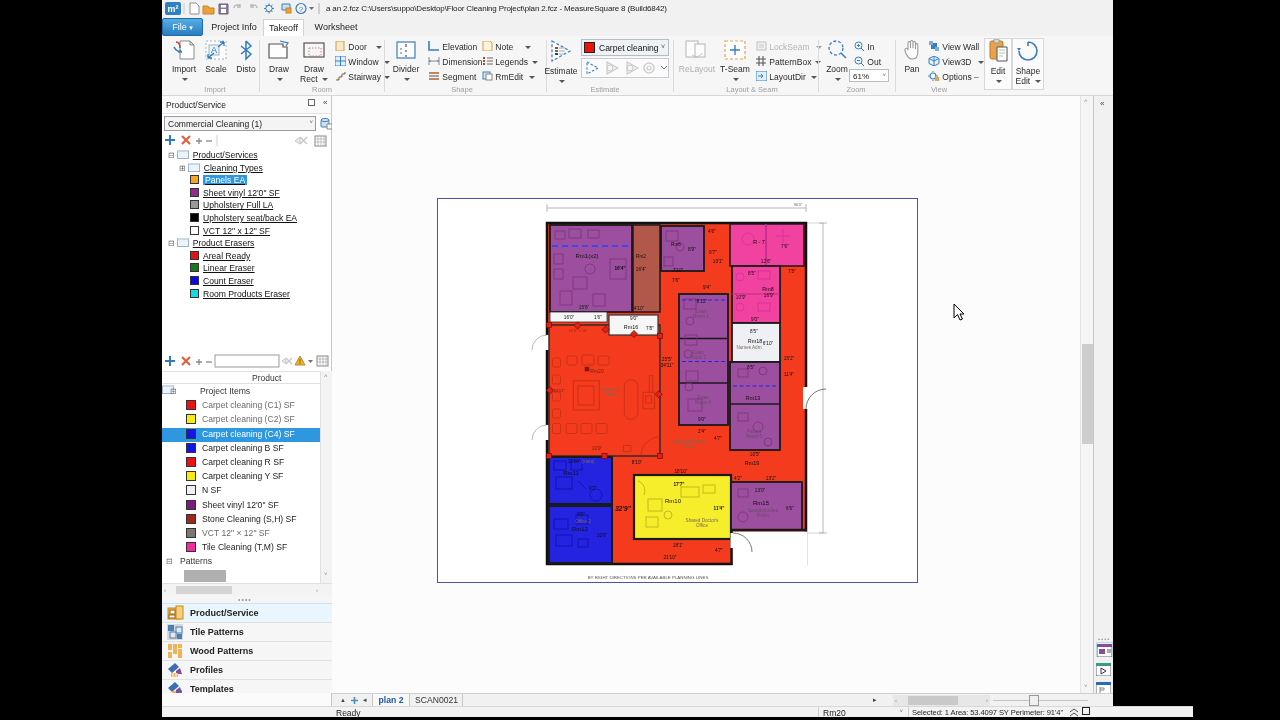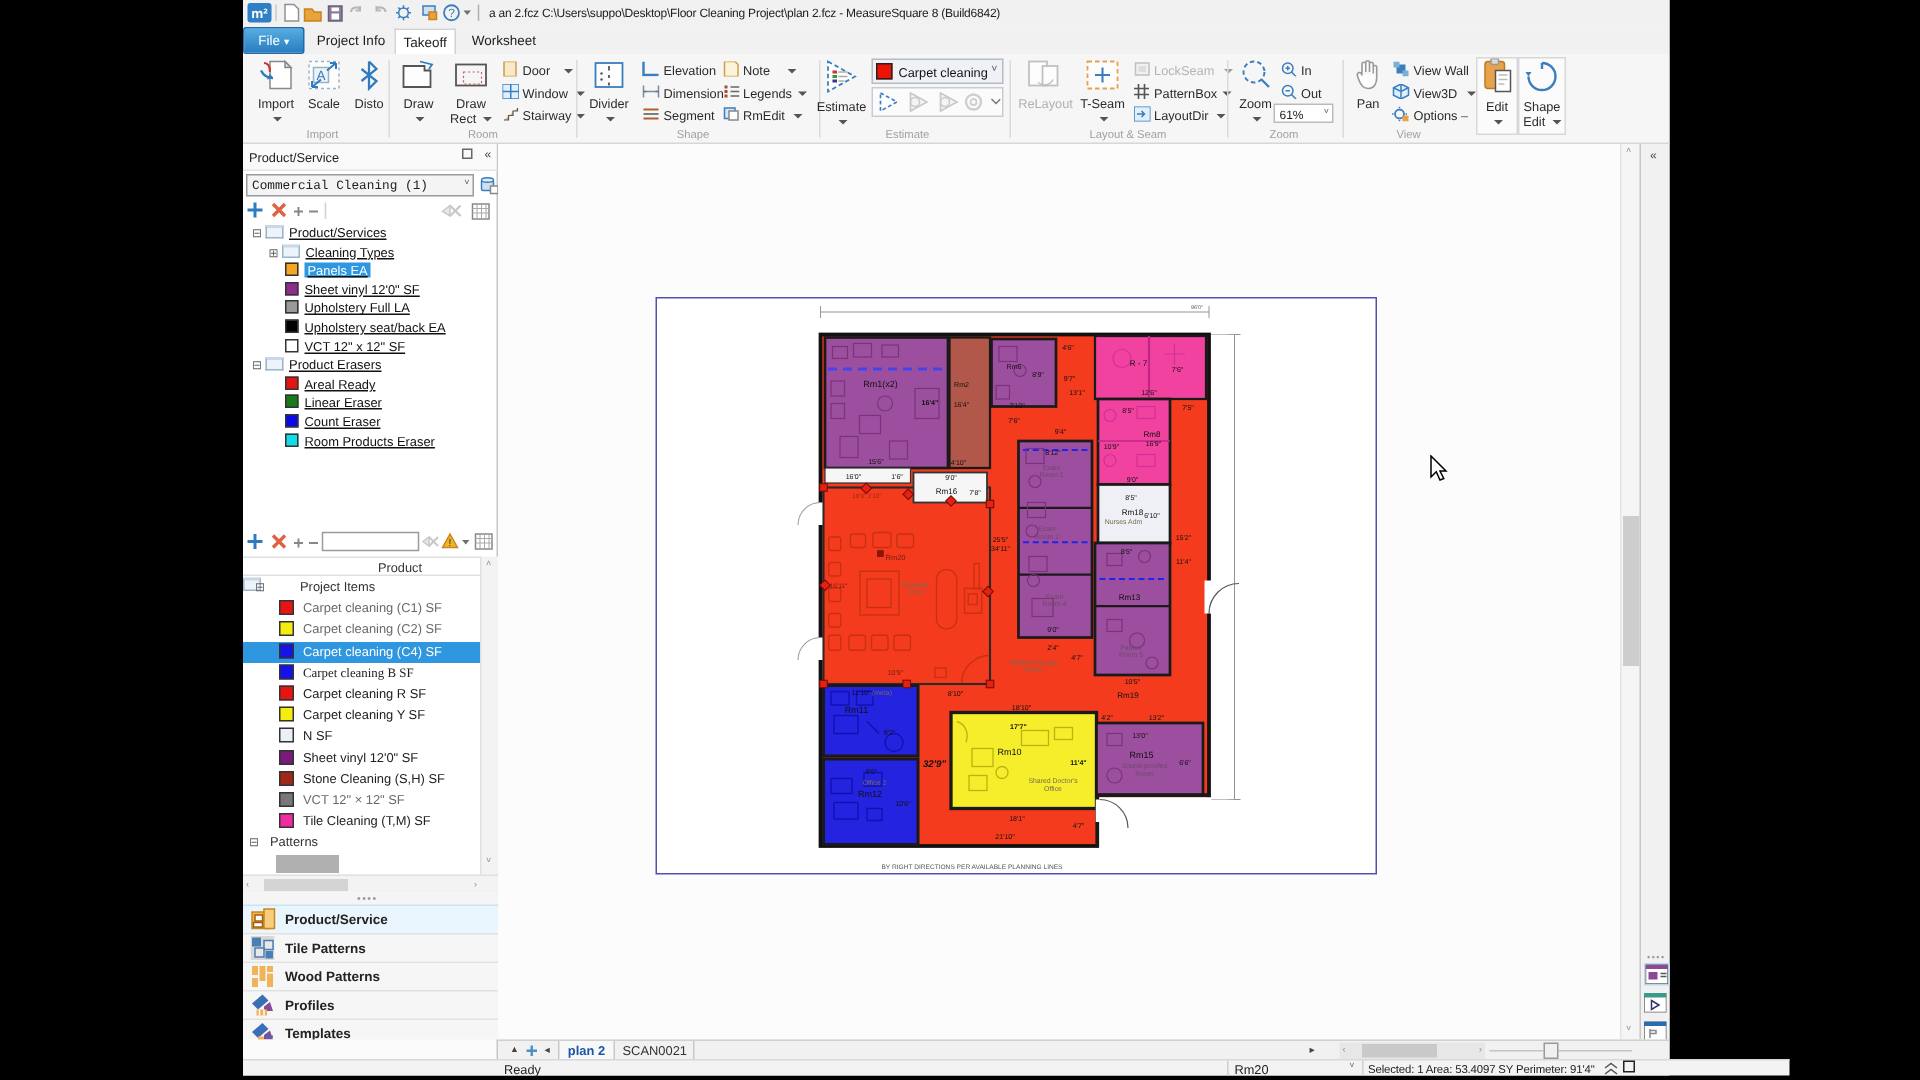--- a/index.html
+++ b/index.html
@@ -301,21 +301,21 @@
   </div>
   <div id="leftpanel">
 
     <div class="abs" style="left:0;top:0;width:169px;height:18px;background:#fbfafb;border-bottom:1px solid #e4e4e4;">
       <span style="position:absolute;left:4px;top:4px;font-size:8.5px;color:#222;">Product/Service</span>
       <span style="position:absolute;left:146px;top:3px;width:7px;height:7px;border:1px solid #666;"></span>
       <span style="position:absolute;left:161px;top:2px;font-size:8px;color:#444;">«</span>
     </div>
 
     <div class="abs" style="left:2px;top:20px;width:152px;height:15px;background:#f4f4f4;border:1px solid #9a9aa2;font-size:8.5px;color:#222;">
-      <span style="position:absolute;left:3px;top:2px;font-family:Liberation Mono, monospace;">Commercial Cleaning (1)</span>
+      <span style="position:absolute;left:3px;top:2px;">Commercial Cleaning (1)</span>
       <span style="position:absolute;right:2px;top:2px;font-size:6px;color:#555;">˅</span>
     </div>
     <svg width="13" height="13" viewBox="0 0 13 13" style="position:absolute;left:157px;top:21px;">
         <rect x="2" y="3" width="8" height="7" rx="1" fill="#cfe0ef" stroke="#3a7ebf"></rect>
         <ellipse cx="6" cy="3" rx="4" ry="1.5" fill="#dfeaf5" stroke="#3a7ebf"></ellipse>
         <path d="M8 7h5v5H8z" fill="#fff" stroke="#888"></path>
       </svg>
 
     <div class="abs" style="left:0;top:37px;width:169px;height:16px;">
       <svg width="169" height="16">
@@ -380,21 +380,21 @@
       <div class="prow">
           <span class="swb2" style="background:#f5ed10;"></span>
           <span class="plabel">Carpet cleaning (C2)  SF</span>
         </div>
       <div class="prow psel">
           <span class="swb2" style="background:#1414e8;"></span>
           <span class="plabel" style="color:#fff;">Carpet cleaning (C4)  SF</span>
         </div>
       <div class="prow">
           <span class="swb2" style="background:#1414e8;"></span>
-          <span class="plabel" style="color:#222;font-family:Liberation Serif, serif;">Carpet cleaning B  SF</span>
+          <span class="plabel" style="color:#222;">Carpet cleaning B  SF</span>
         </div>
       <div class="prow">
           <span class="swb2" style="background:#e81414;"></span>
           <span class="plabel" style="color:#222;">Carpet cleaning R  SF</span>
         </div>
       <div class="prow">
           <span class="swb2" style="background:#f5ed10;"></span>
           <span class="plabel" style="color:#222;">Carpet cleaning Y  SF</span>
         </div>
       <div class="prow">

